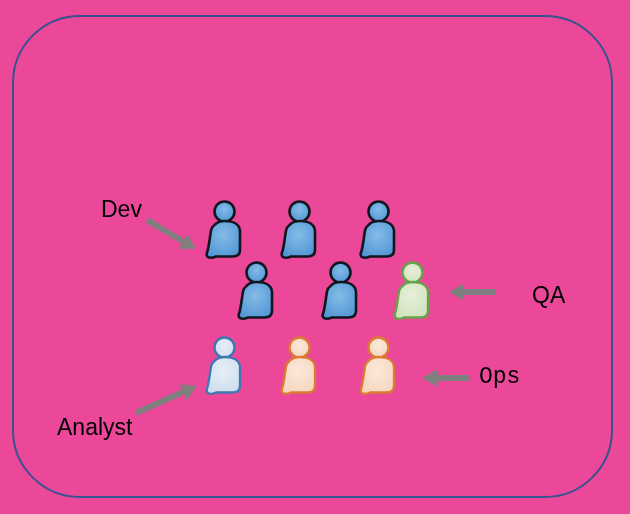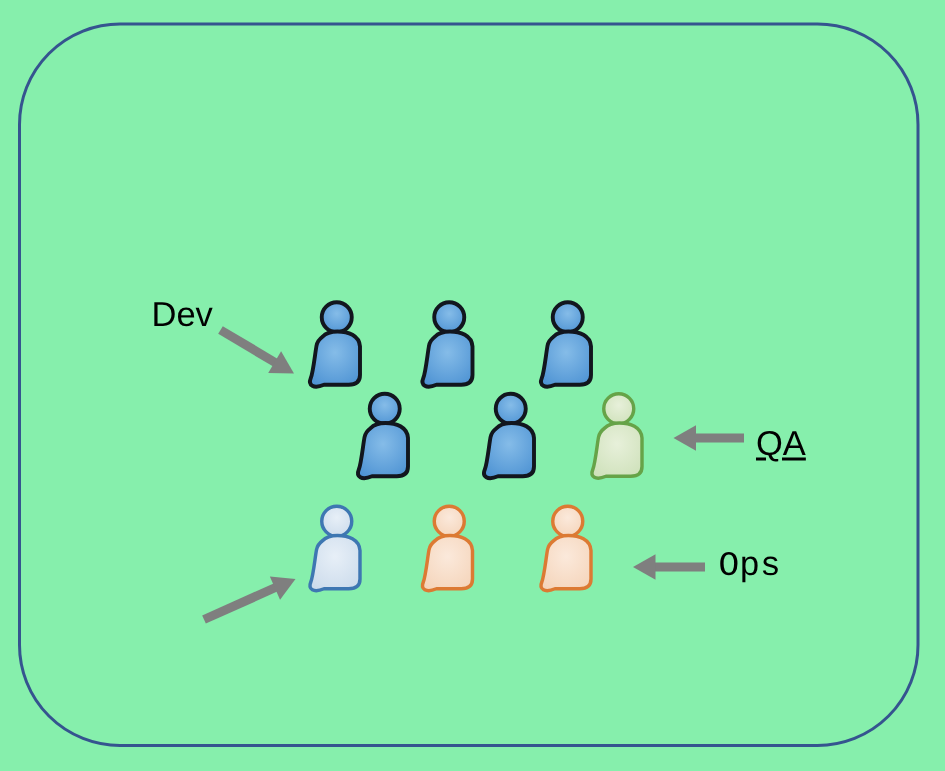--- a/index.html
+++ b/index.html
@@ -1,19 +1,19 @@
 <!DOCTYPE html>
 <html><head>
 <meta charset="utf-8">
 <style>
   html,body{margin:0;padding:0;background:#ffffff;}
   #stage{
     position:relative;
     width:630px;height:514px;
-    background:#86efac;
+    background:#ec4899;
     font-family:"Liberation Sans", sans-serif;
     overflow:hidden;
   }
   .frame{
     position:absolute;
     left:12px;top:15px;
     width:597px;height:479px;
     border:2px solid #35548f;
     border-radius:68px;
     background:transparent;
@@ -116,22 +116,23 @@
         <use href="#person-shape"></use>
       </g>
   </svg>
   <svg class="person" viewBox="0 0 46 63" style="left:356px;top:336px">
     <g class="pg pg-thin" fill="url(#gops)" stroke="#dc7a33">
         <use href="#person-shape"></use>
       </g>
   </svg>
 
   <div class="label" style="left: 101px; top: 197px; color: rgb(0, 0, 0);">Dev</div>
-  <div class="label" style="left: 504px; top: 283px; color: rgb(0, 0, 0); text-decoration: underline;">QA</div>
+  <div class="label" style="left: 532px; top: 283px; color: rgb(0, 0, 0);">QA</div>
   <div class="label" style="left: 479px; top: 365px; color: rgb(0, 0, 0); font-family: Liberation Mono, monospace;">Ops</div>
+  <div class="label" style="left: 57px; top: 415px; color: rgb(0, 0, 0);">Analyst</div>
 
   <svg class="arrows" width="630" height="514" viewBox="0 0 630 514">
     <g>
       <line x1="147" y1="220" x2="184" y2="242" stroke-width="6" stroke="#7f7f7f"></line>
       <polygon points="196,249 178.8,248.7 187.4,234.1" fill="#7f7f7f"></polygon>
     </g>
     <g>
       <line x1="496" y1="292" x2="463" y2="292" stroke-width="6" stroke="#7f7f7f"></line>
       <polygon points="449,292 464,283.5 464,300.5" fill="#7f7f7f"></polygon>
     </g>

